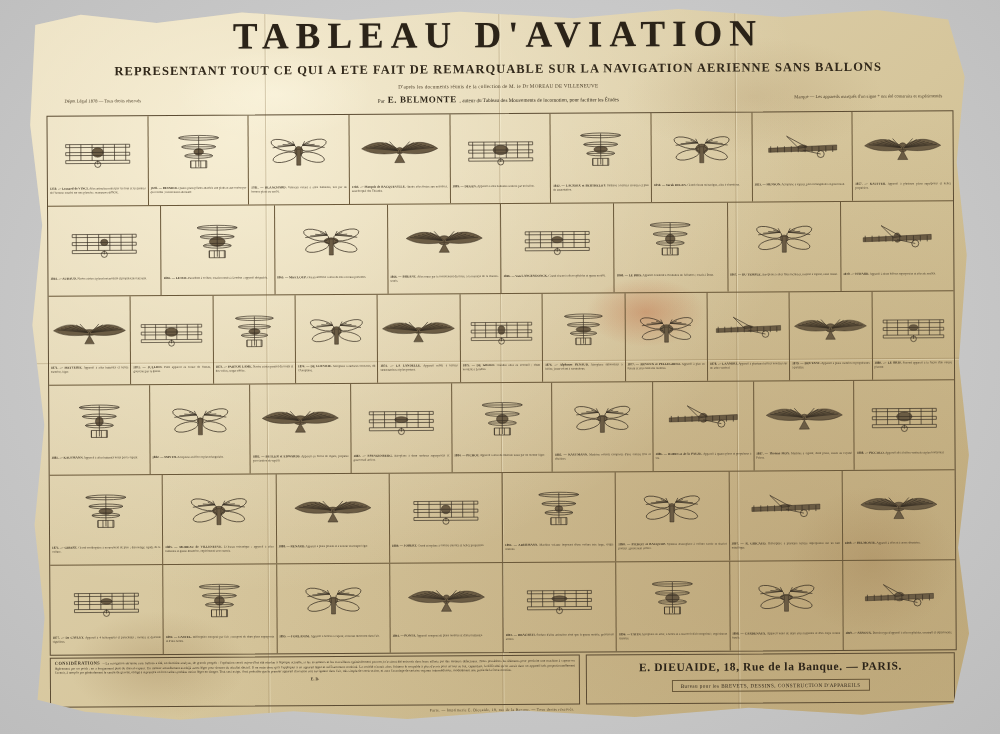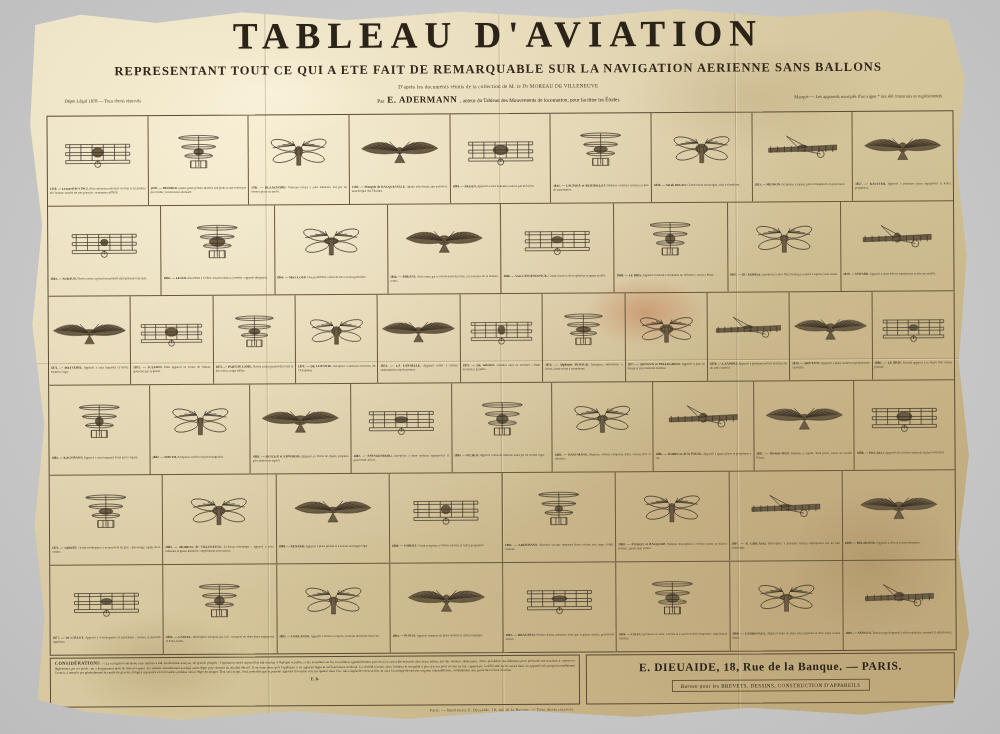--- a/index.html
+++ b/index.html
@@ -146,21 +146,21 @@
   <div class="fold fold-v" style="left:240px"></div>
   <div class="fold fold-v" style="left:710px"></div>
   <div class="fold fold-h" style="top:352px"></div>
 
   <div id="header">
     <h1 id="main-title">TABLEAU D'AVIATION</h1>
     <div id="subtitle">REPRESENTANT TOUT CE QUI A ETE FAIT DE REMARQUABLE SUR LA NAVIGATION AERIENNE SANS BALLONS</div>
     <div id="credit1">D'après les documents réunis de la collection de M. le Dr MOREAU DE VILLENEUVE</div>
     <div id="credit2">
       <span class="small">Par</span>
-      <span>E. ADERMANN</span>
+      <span>E. BELMONTE</span>
       <span class="small">, auteur du Tableau des Mouvements de locomotion, pour faciliter les Études</span>
     </div>
   </div>
   <div class="side-note" id="note-left">Dépot Légal 1878 — Tous droits réservés</div>
   <div class="side-note" id="note-right">Marque — Les appareils marqués d'un signe * ont été construits et expérimentés</div>
 
   <div id="table">
       <div class="row">
         <div class="cell">
           <div class="fig">

